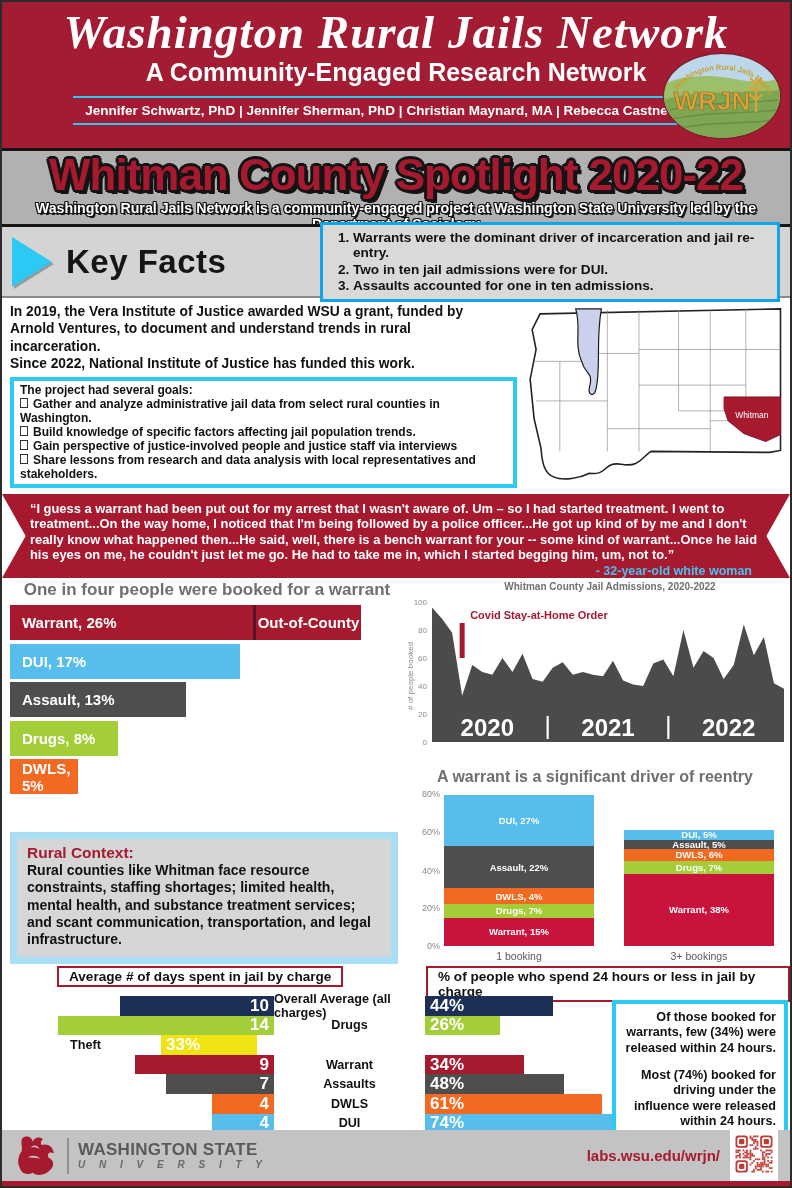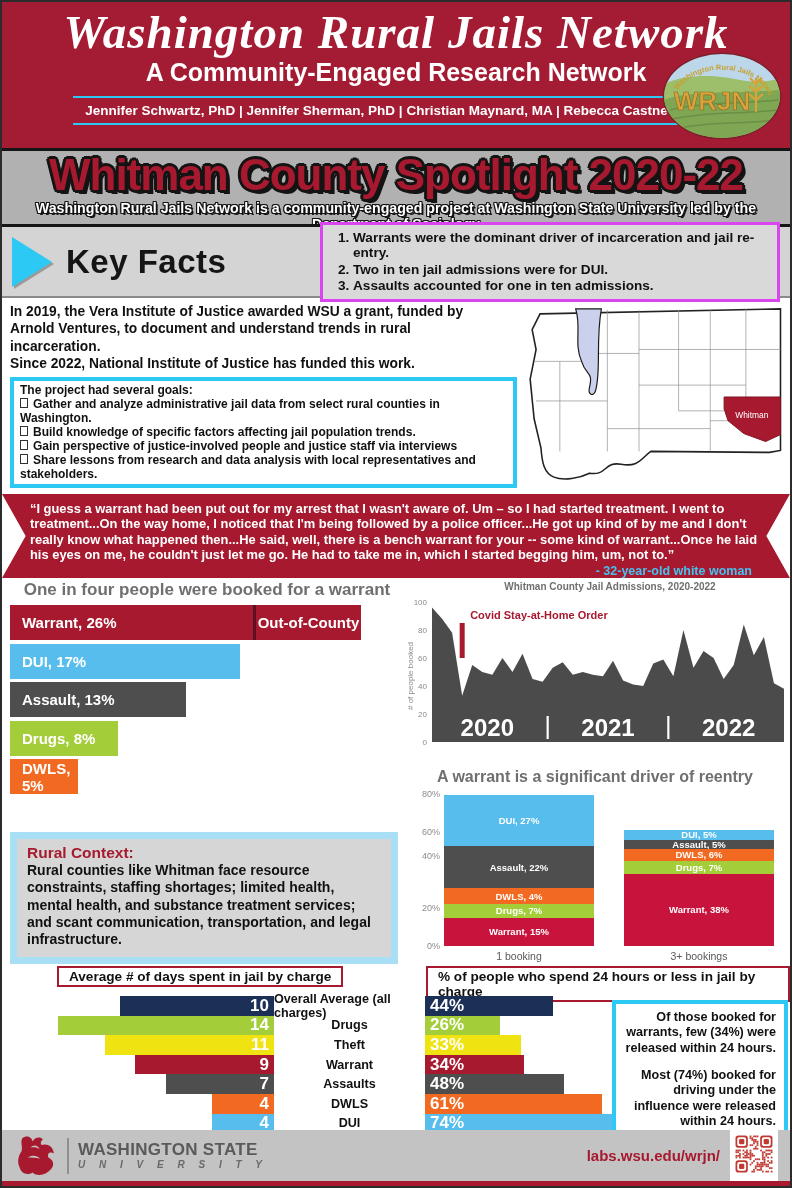--- a/index.html
+++ b/index.html
@@ -23,21 +23,21 @@
      text-shadow:3px 0 #141414,-3px 0 #141414,0 3px #141414,0 -3px #141414,2px 2px #141414,-2px 2px #141414,2px -2px #141414,-2px -2px #141414,4px 4px 0 #141414; }
   .spot-sub { font-size:14.2px; font-weight:800; color:#fff; margin-top:2px;
      text-shadow:1px 0 #141414,-1px 0 #141414,0 1px #141414,0 -1px #141414,1px 1px #141414,-1px 1px #141414,1px -1px #141414,-1px -1px #141414,2px 2px 0 #141414; }
 
   
   .keyfacts { height:71px; background:#D4D4D4; border-bottom:2px solid #8a8a8a; display:flex; align-items:center;
               padding:0 10px; gap:14px; }
   .kf-arrow { width:0; height:0; border-top:25px solid transparent; border-bottom:25px solid transparent;
               border-left:40px solid #2BC9F4; filter:drop-shadow(2px 2px 0 #9a9a9a); }
   .kf-title { font-size:33px; font-weight:900; color:#151515; letter-spacing:0.5px; }
-  .kf-box { margin-left:auto; width:460px; border:3px solid #d946ef; background:#D9D9D9; padding:4px 8px 4px 8px;
+  .kf-box { margin-left:auto; width:460px; border:3px solid #0ea5e9; background:#D9D9D9; padding:4px 8px 4px 8px;
             font-size:13.6px; font-weight:800; color:#111; }
   .kf-box ol { margin:0; padding-left:22px; }
   .kf-box li { margin:1.5px 0; }
 
   
   .body1 { position:relative; height:196px; padding:5px 8px 0 8px; }
   .intro { width:482px; font-size:13.8px; font-weight:800; color:#111; line-height:1.26; }
   .goals { width:507px; border:4px solid #2BC9F4; margin-top:4px; padding:2px 6px; font-size:12px;
            font-weight:800; color:#111; line-height:1.18; }
   .goal::before { content:""; display:inline-block; width:6px; height:8px; border:1.2px solid #333; margin-right:5px; }
@@ -251,21 +251,21 @@
           <text x="204" y="144" text-anchor="middle" font-size="24" font-weight="800" fill="#fff">2021</text>
           <text x="324.6857142857143" y="144" text-anchor="middle" font-size="24" font-weight="800" fill="#fff">2022</text>
           <rect x="55.67142857142857" y="31.000000000000014" width="5" height="35" fill="#A6192E"></rect>
           <text x="66.17142857142858" y="27.000000000000014" font-size="11" font-weight="800" fill="#A6192E">Covid Stay-at-Home Order</text>
         </svg>
       <div class="chart-title" style="font-size:16px; margin-top:4px;">A warrant is a significant driver of reentry</div>
       <div class="reentry-wrap">
         <div class="reentry-plot" id="reentry-plot">
             <div class="re-tick" style="bottom: -5px;">0%</div>
             <div class="re-tick" style="bottom: 33px;">20%</div>
-            <div class="re-tick" style="bottom: 85px;">40%</div>
+            <div class="re-tick" style="bottom: 70px;">40%</div>
             <div class="re-tick" style="bottom: 109px;">60%</div>
             <div class="re-tick" style="bottom: 147px;">80%</div>
             <div class="re-col">
               <div class="re-seg" style="height: 51.3px; background: rgb(86, 189, 236);">
                 <span>DUI, 27%</span>
               </div>
               <div class="re-seg" style="height: 41.8px; background: rgb(78, 78, 78);">
                 <span>Assault, 22%</span>
               </div>
               <div class="re-seg" style="height: 16px; background: rgb(242, 106, 33);">
@@ -320,23 +320,20 @@
         <div class="j-row">
           <div class="j-left">
             <div class="j-lbar" style="width: 215.6px; background: rgb(164, 206, 57);">14</div>
           </div>
           <div class="j-mid">Drugs</div>
           <div class="j-right">
             <div class="j-rbar" style="width: 75.4px; background: rgb(164, 206, 57);">26%</div>
           </div>
         </div>
         <div class="j-row">
-          <div class="j-left">
-            <div class="j-lbar" style="width: 169.4px; background: rgb(240, 227, 18);">11</div>
-          </div>
           <div class="j-mid">Theft</div>
           <div class="j-right">
             <div class="j-rbar" style="width: 95.7px; background: rgb(240, 227, 18);">33%</div>
           </div>
         </div>
         <div class="j-row">
           <div class="j-left">
             <div class="j-lbar" style="width: 138.6px; background: rgb(166, 25, 46);">9</div>
           </div>
           <div class="j-mid">Warrant</div>

